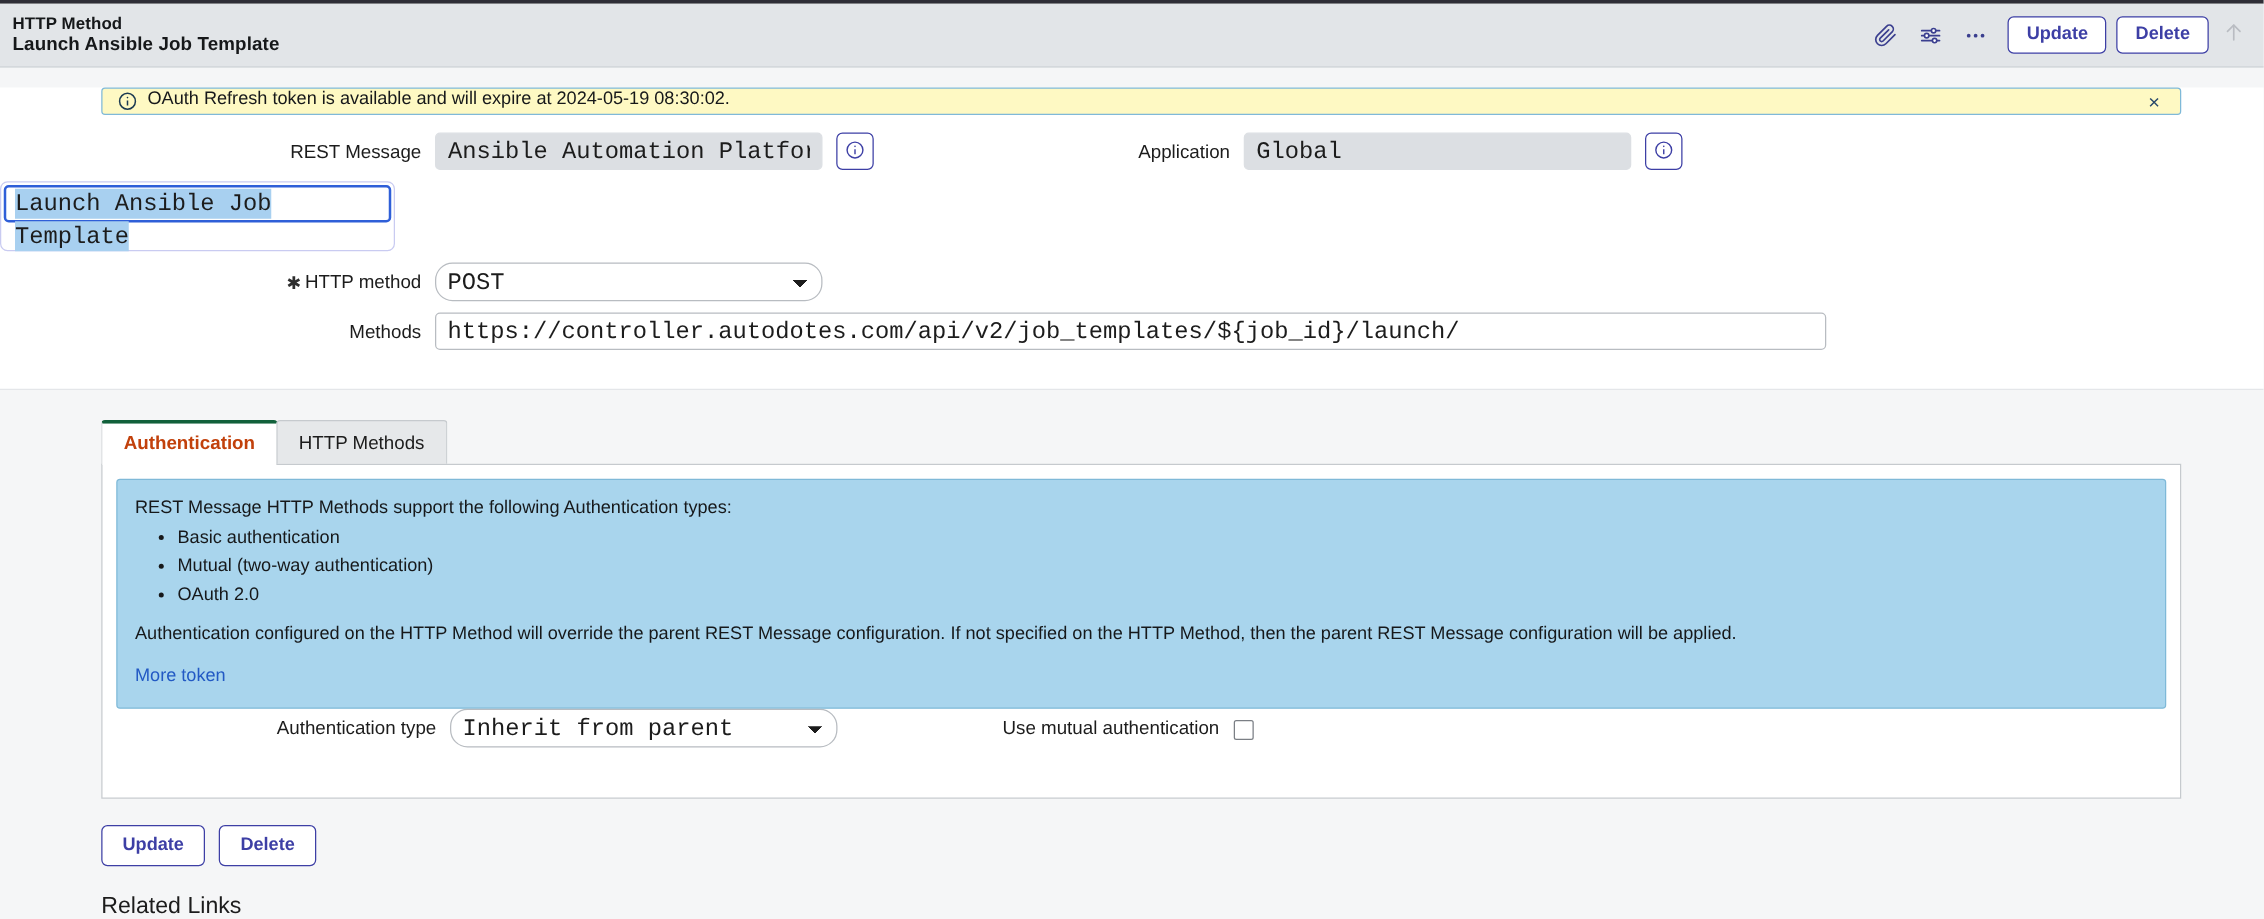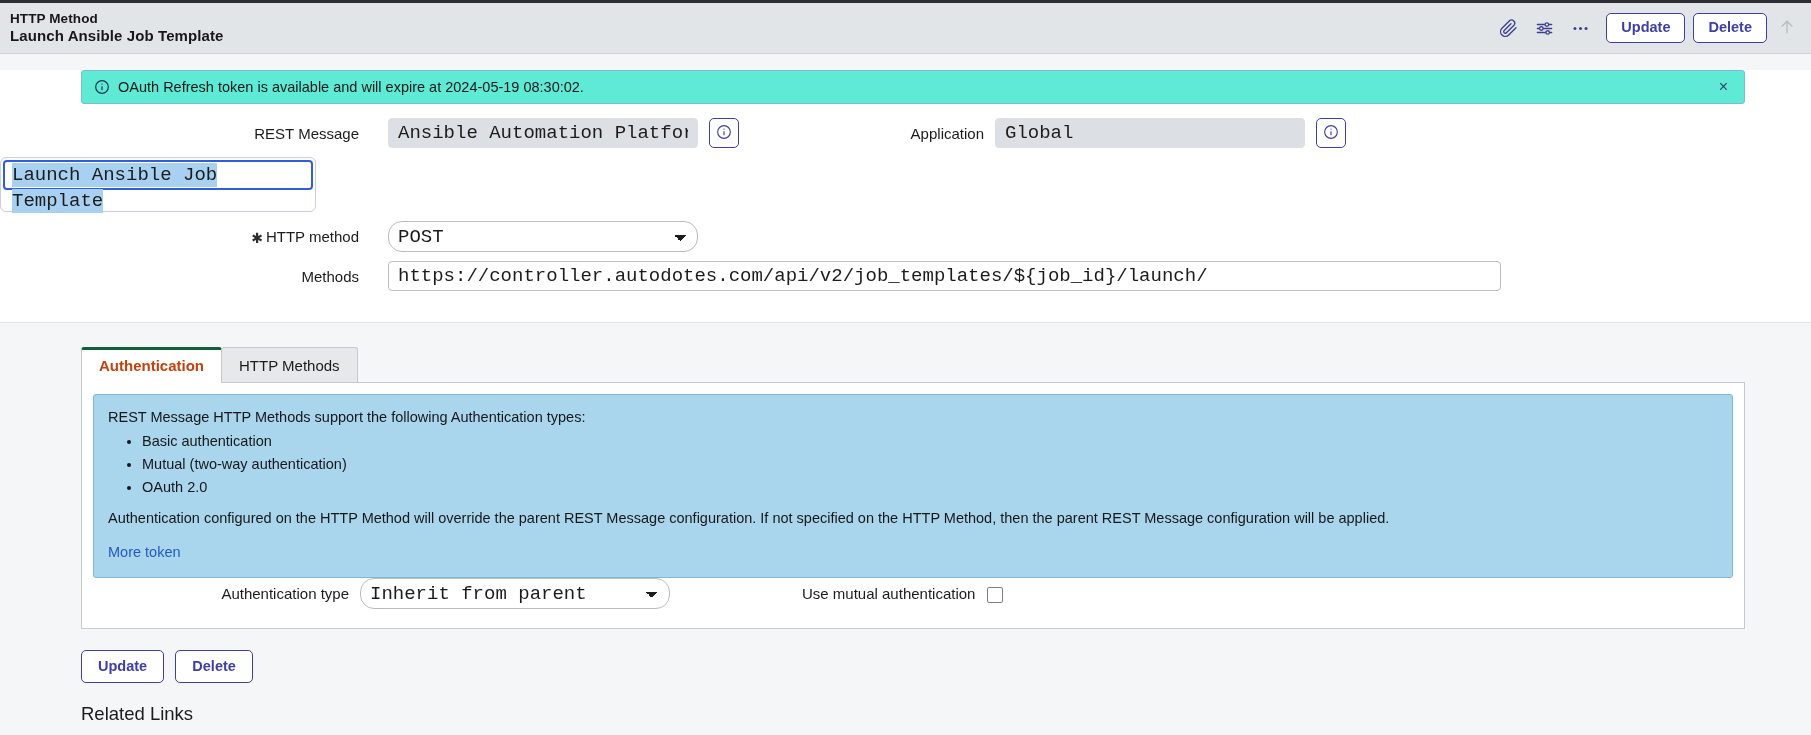--- a/index.html
+++ b/index.html
@@ -57,26 +57,25 @@
 
   
   .form-area {
     background: #ffffff;
     padding: 0 0 22px 0;
     border-bottom: 1px solid #e4e6e9;
   }
 
   .banner {
     margin: 16px 66px 0 81px;
-    background: #5eead4;
+    background: #fef9c3;
     border: 1px solid #7fb9d8;
     border-radius: 3px;
-    height: 34px;
+    height: 22px;
     display: flex;
-    align-items: center;
     padding: 0 10px 0 12px;
     font-size: 14.5px;
     color: #16181a;
   }
   .banner-icon { margin-right: 8px; display: flex; align-items: center; color: #1b3a52; }
   .banner-text { flex: 1 1 auto; }
   .banner-close {
     background: transparent; border: none; cursor: pointer;
     color: #28486a; font-size: 16px; line-height: 1;
     padding: 4px 6px;
@@ -89,23 +88,23 @@
     margin-bottom: 9px;
   }
   .col-left {
     display: flex; align-items: center;
     width: 790px;
   }
   .col-right {
     display: flex; align-items: center;
   }
   .lbl {
-    width: 388px;
+    width: 348px;
     text-align: right;
-    padding-right: 29px;
+    padding-right: 11px;
     font-size: 15px;
     color: #1c1c1c;
     white-space: nowrap;
   }
   .lbl-app { width: 205px; text-align: right; padding-right: 11px; white-space: nowrap; }
   .req-star {
     color: #2e2e2e; font-size: 14px; margin-right: 3px;
     position: relative; top: 1px;
   }
 
@@ -197,21 +196,21 @@
     border-top: 3px solid #11603a;
     padding-top: 7px;
     z-index: 2;
     font-weight: bold;
   }
 
   .tab-panel {
     margin: 0 66px 0 81px;
     background: #ffffff;
     border: 1px solid #c6cace;
-    padding: 11px 11px 7px;
+    padding: 11px 11px 28px;
     position: relative;
     top: -1px;
   }
 
   .notebox {
     background: #a9d5ed;
     border: 1px solid #7fb9d8;
     border-radius: 3px;
     padding: 12px 14px 14px;
     font-size: 14.5px;

